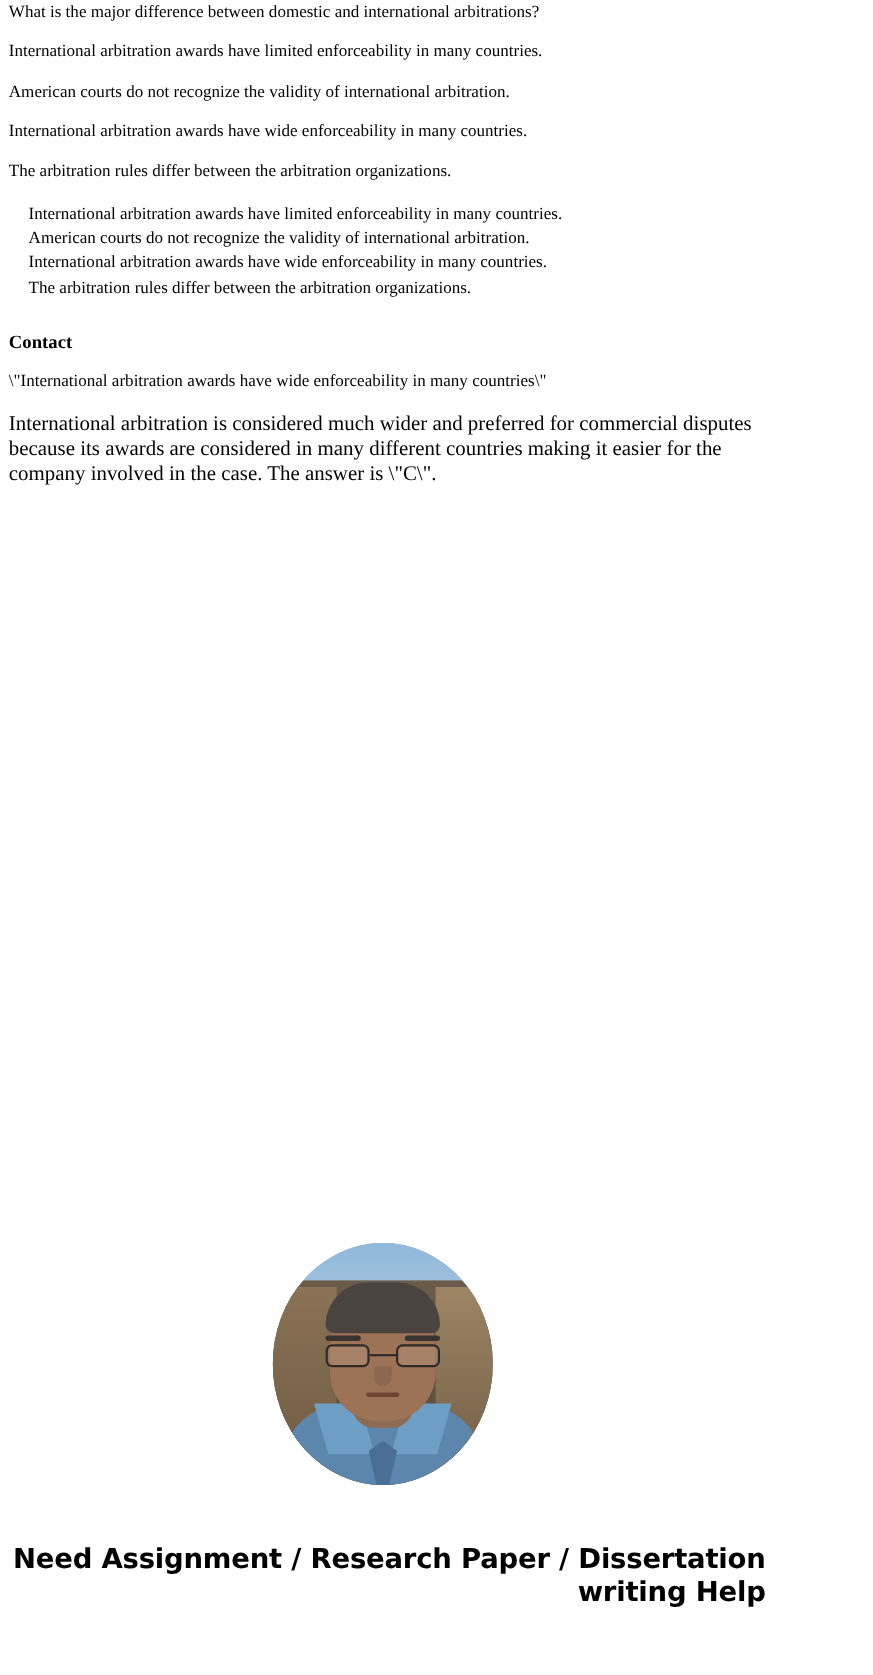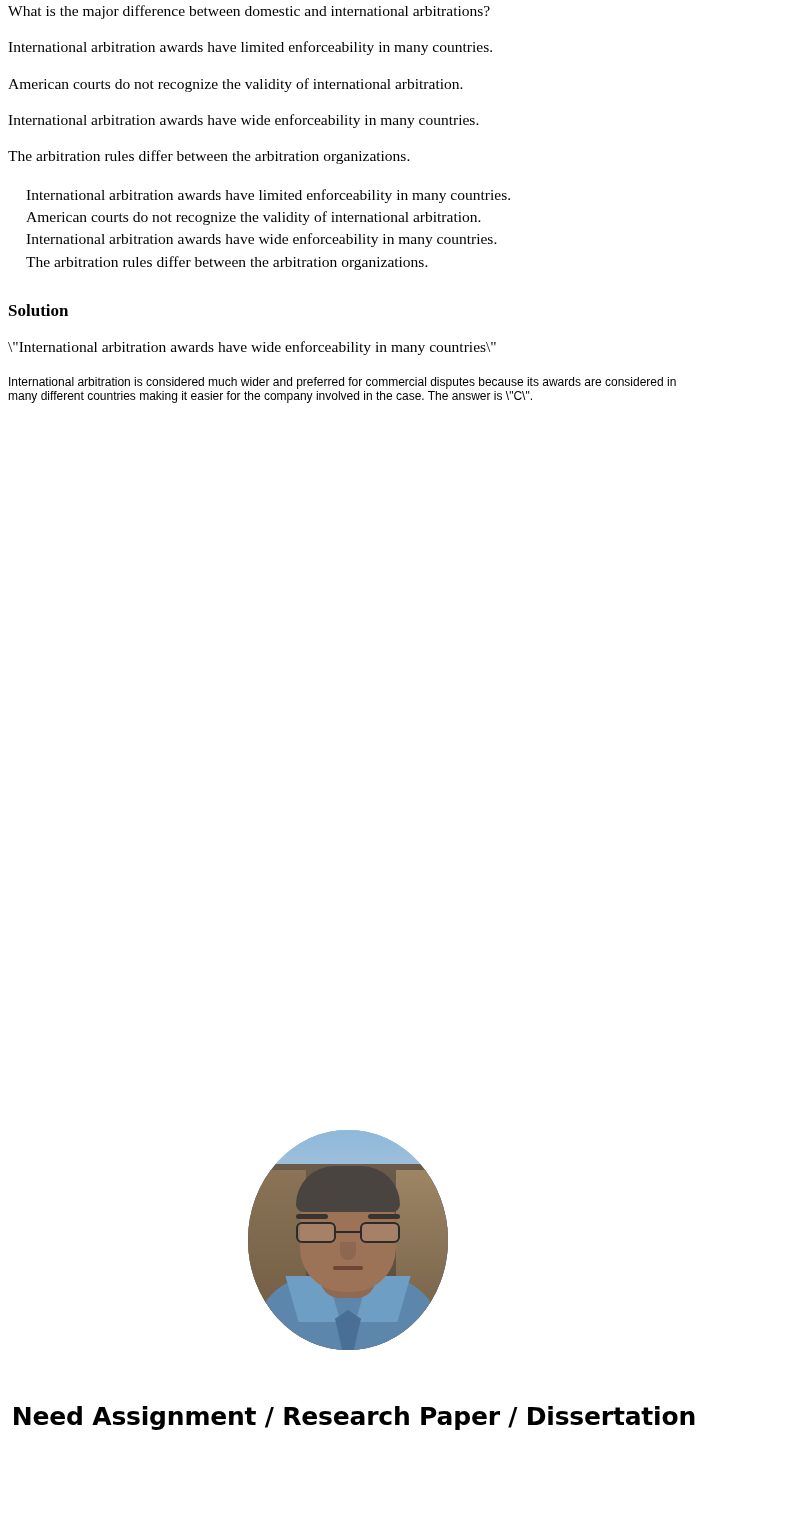--- a/index.html
+++ b/index.html
@@ -50,22 +50,22 @@
     color: #000;
   }
   .answer-line {
     font-family: "Liberation Serif", serif;
     font-size: 15.5px;
     line-height: 1.15;
     margin: 0 0 19px 0;
     color: #000;
   }
   .explanation {
-    font-family: Liberation Sans, sans-serif;
-    font-size: 12px;
+    font-family: Liberation Serif, serif;
+    font-size: 19px;
     line-height: 1.2;
     margin: 0;
     color: #000;
     max-width: 745px;
   }
   .footer {
     position: absolute;
     left: 0;
     right: 0;
     top: 1128px;
@@ -246,21 +246,21 @@
   <p class="q-line">International arbitration awards have wide enforceability in many countries.</p>
   <p class="q-line">The arbitration rules differ between the arbitration organizations.</p>
 
   <ul class="choice-list">
     <li>International arbitration awards have limited enforceability in many countries.</li>
     <li>American courts do not recognize the validity of international arbitration.</li>
     <li>International arbitration awards have wide enforceability in many countries.</li>
     <li>The arbitration rules differ between the arbitration organizations.</li>
   </ul>
 
-  <h3 class="solution-heading">Solution</h3>
+  <h3 class="solution-heading">Contact</h3>
 
   <p class="answer-line">\"International arbitration awards have wide enforceability in many countries\"</p>
 
   <p class="explanation">International arbitration is considered much wider and preferred for commercial disputes because its awards are considered in many different countries making it easier for the company involved in the case. The answer is \"C\".</p>
 
   <div class="footer">
     <div class="avatar-wrap">
       <div class="avatar">
         <div class="sky"></div>
         <div class="wall"></div>
@@ -280,16 +280,17 @@
           <div class="bridge"></div>
           <div class="lens r"></div>
         </div>
         <div class="nose"></div>
         <div class="mouth"></div>
       </div>
     </div>
 
     <div class="cta">
       <span>Need Assignment / Research Paper / Dissertation</span>
+      <span class="line2">writing Help</span>
     </div>
   </div>
 
 </div>
 
 </body></html>

